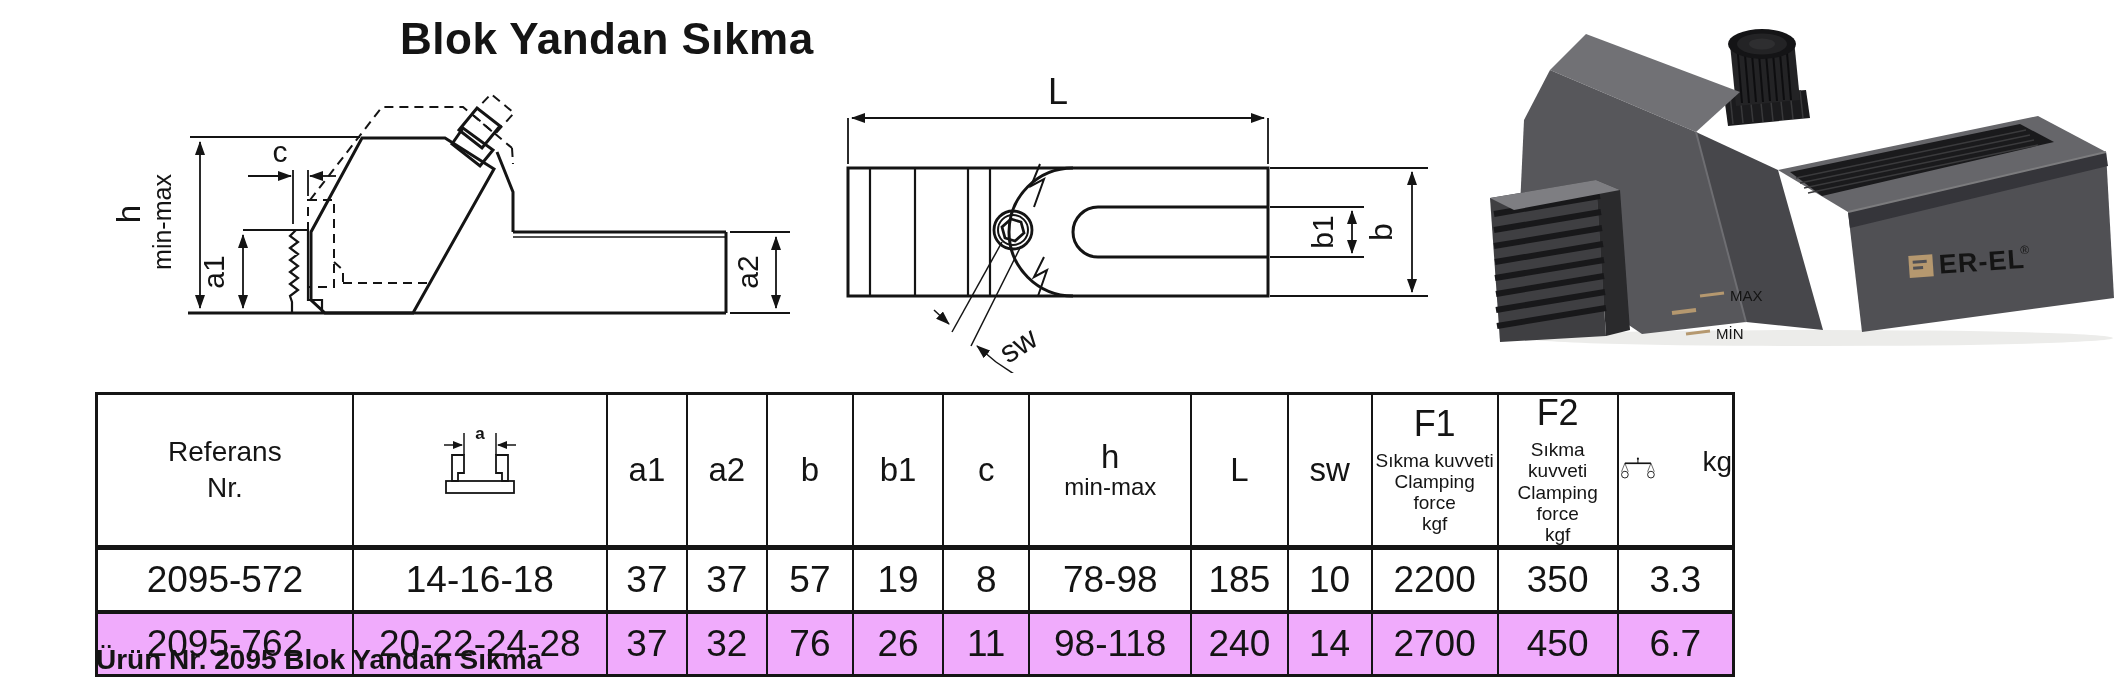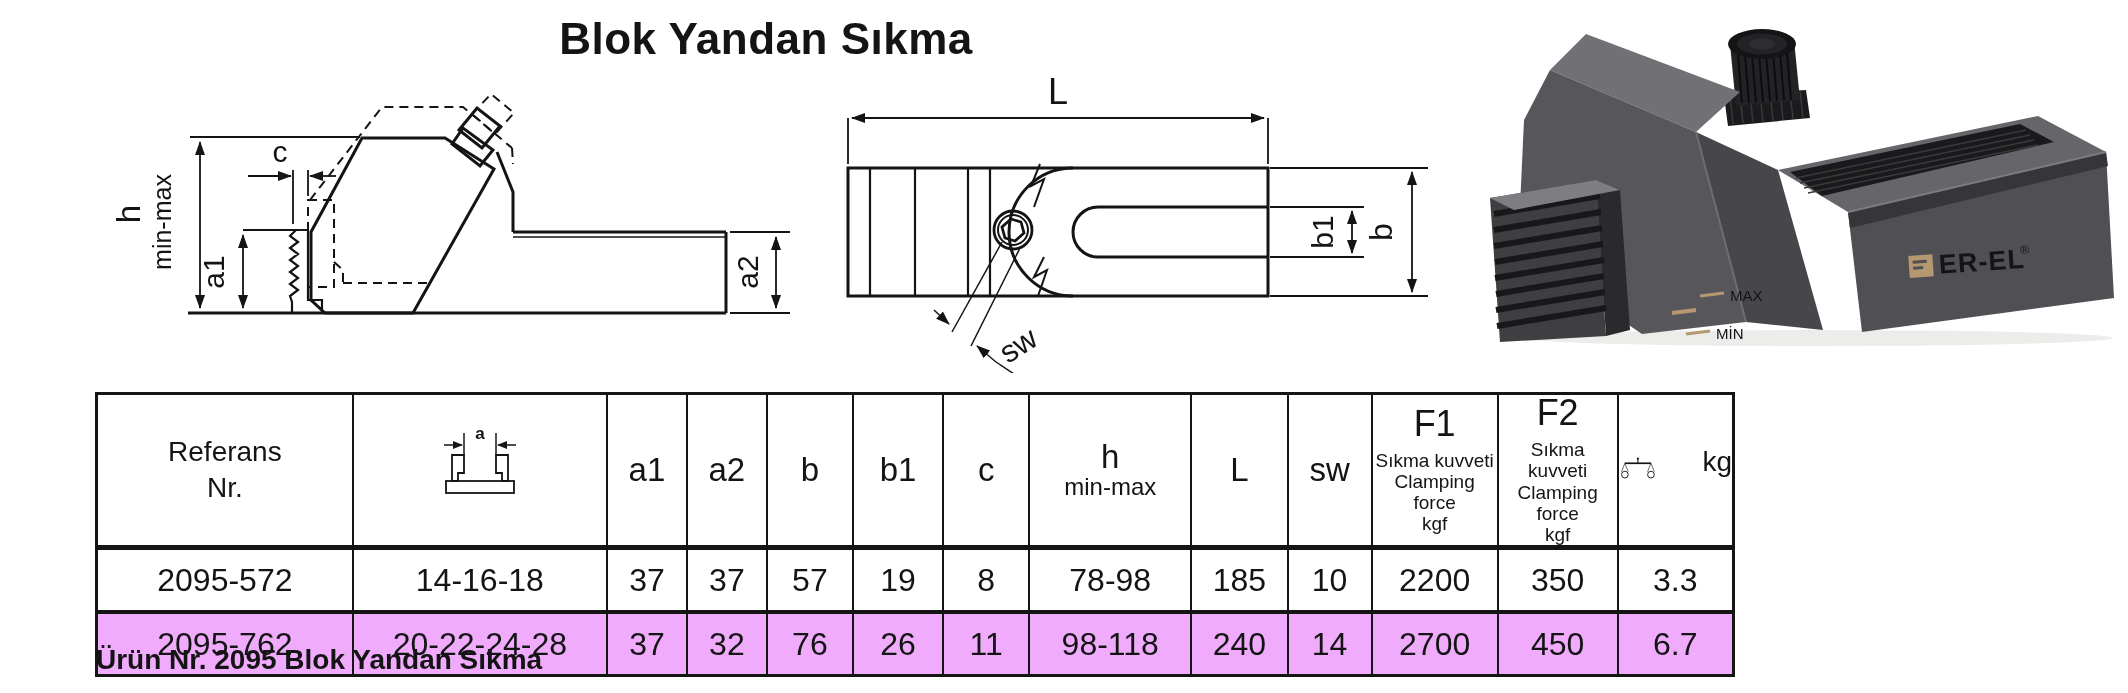--- a/index.html
+++ b/index.html
@@ -1,33 +1,33 @@
 <!DOCTYPE html>
 <html><head>
 <meta charset="utf-8">
 <style>
   html,body{margin:0;padding:0;background:#ffffff;}
   .stage{position:relative;width:2128px;height:693px;background:#ffffff;
          font-family:"Liberation Sans",sans-serif;color:#141414;overflow:hidden;}
   .abs{position:absolute;}
 
   
-  .page-title{left:376px;top:14px;width:780px;text-align:center;
+  .page-title{left:400px;top:14px;width:780px;text-align:left;
               font-size:44px;font-weight:bold;letter-spacing:.5px;}
   .page-footer{left:96px;top:644px;font-size:28px;font-weight:bold;}
 
   
   .spec-table{border-collapse:collapse;table-layout:fixed;width:1640px;background:#fff;
               border:3px solid #151515;}
   .spec-table td{border:2px solid #151515;text-align:center;vertical-align:middle;
                  padding:0;line-height:1.05;}
   .spec-table tr.hdr td{border-bottom:5px solid #151515;height:110px;}
   .spec-table tr.r0 td{height:60px;border-bottom:4px solid #151515;background:#ffffff;}
   .spec-table tr.r1 td{height:60px;background:#f0abfc;}
-  .cell-val{font-size:32px;}
+  .cell-val{font-size:37px;}
   .hdr-two{font-size:28px;line-height:1.3;}
   .hdr-letter{font-size:33px;}
   .hdr-sub{font-size:24px;line-height:1.1;}
   .hdr-f{font-size:36px;line-height:1.0;margin-bottom:8px;}
   .hdr-force{font-size:19px;line-height:1.12;}
   .kg-wrap{display:flex;flex-direction:row;align-items:center;}
   .kg-label{font-size:28px;margin-top:-16px;margin-left:46px;}
 
   
   .dwg-text{font-family:"Liberation Sans",sans-serif;fill:#141414;}

